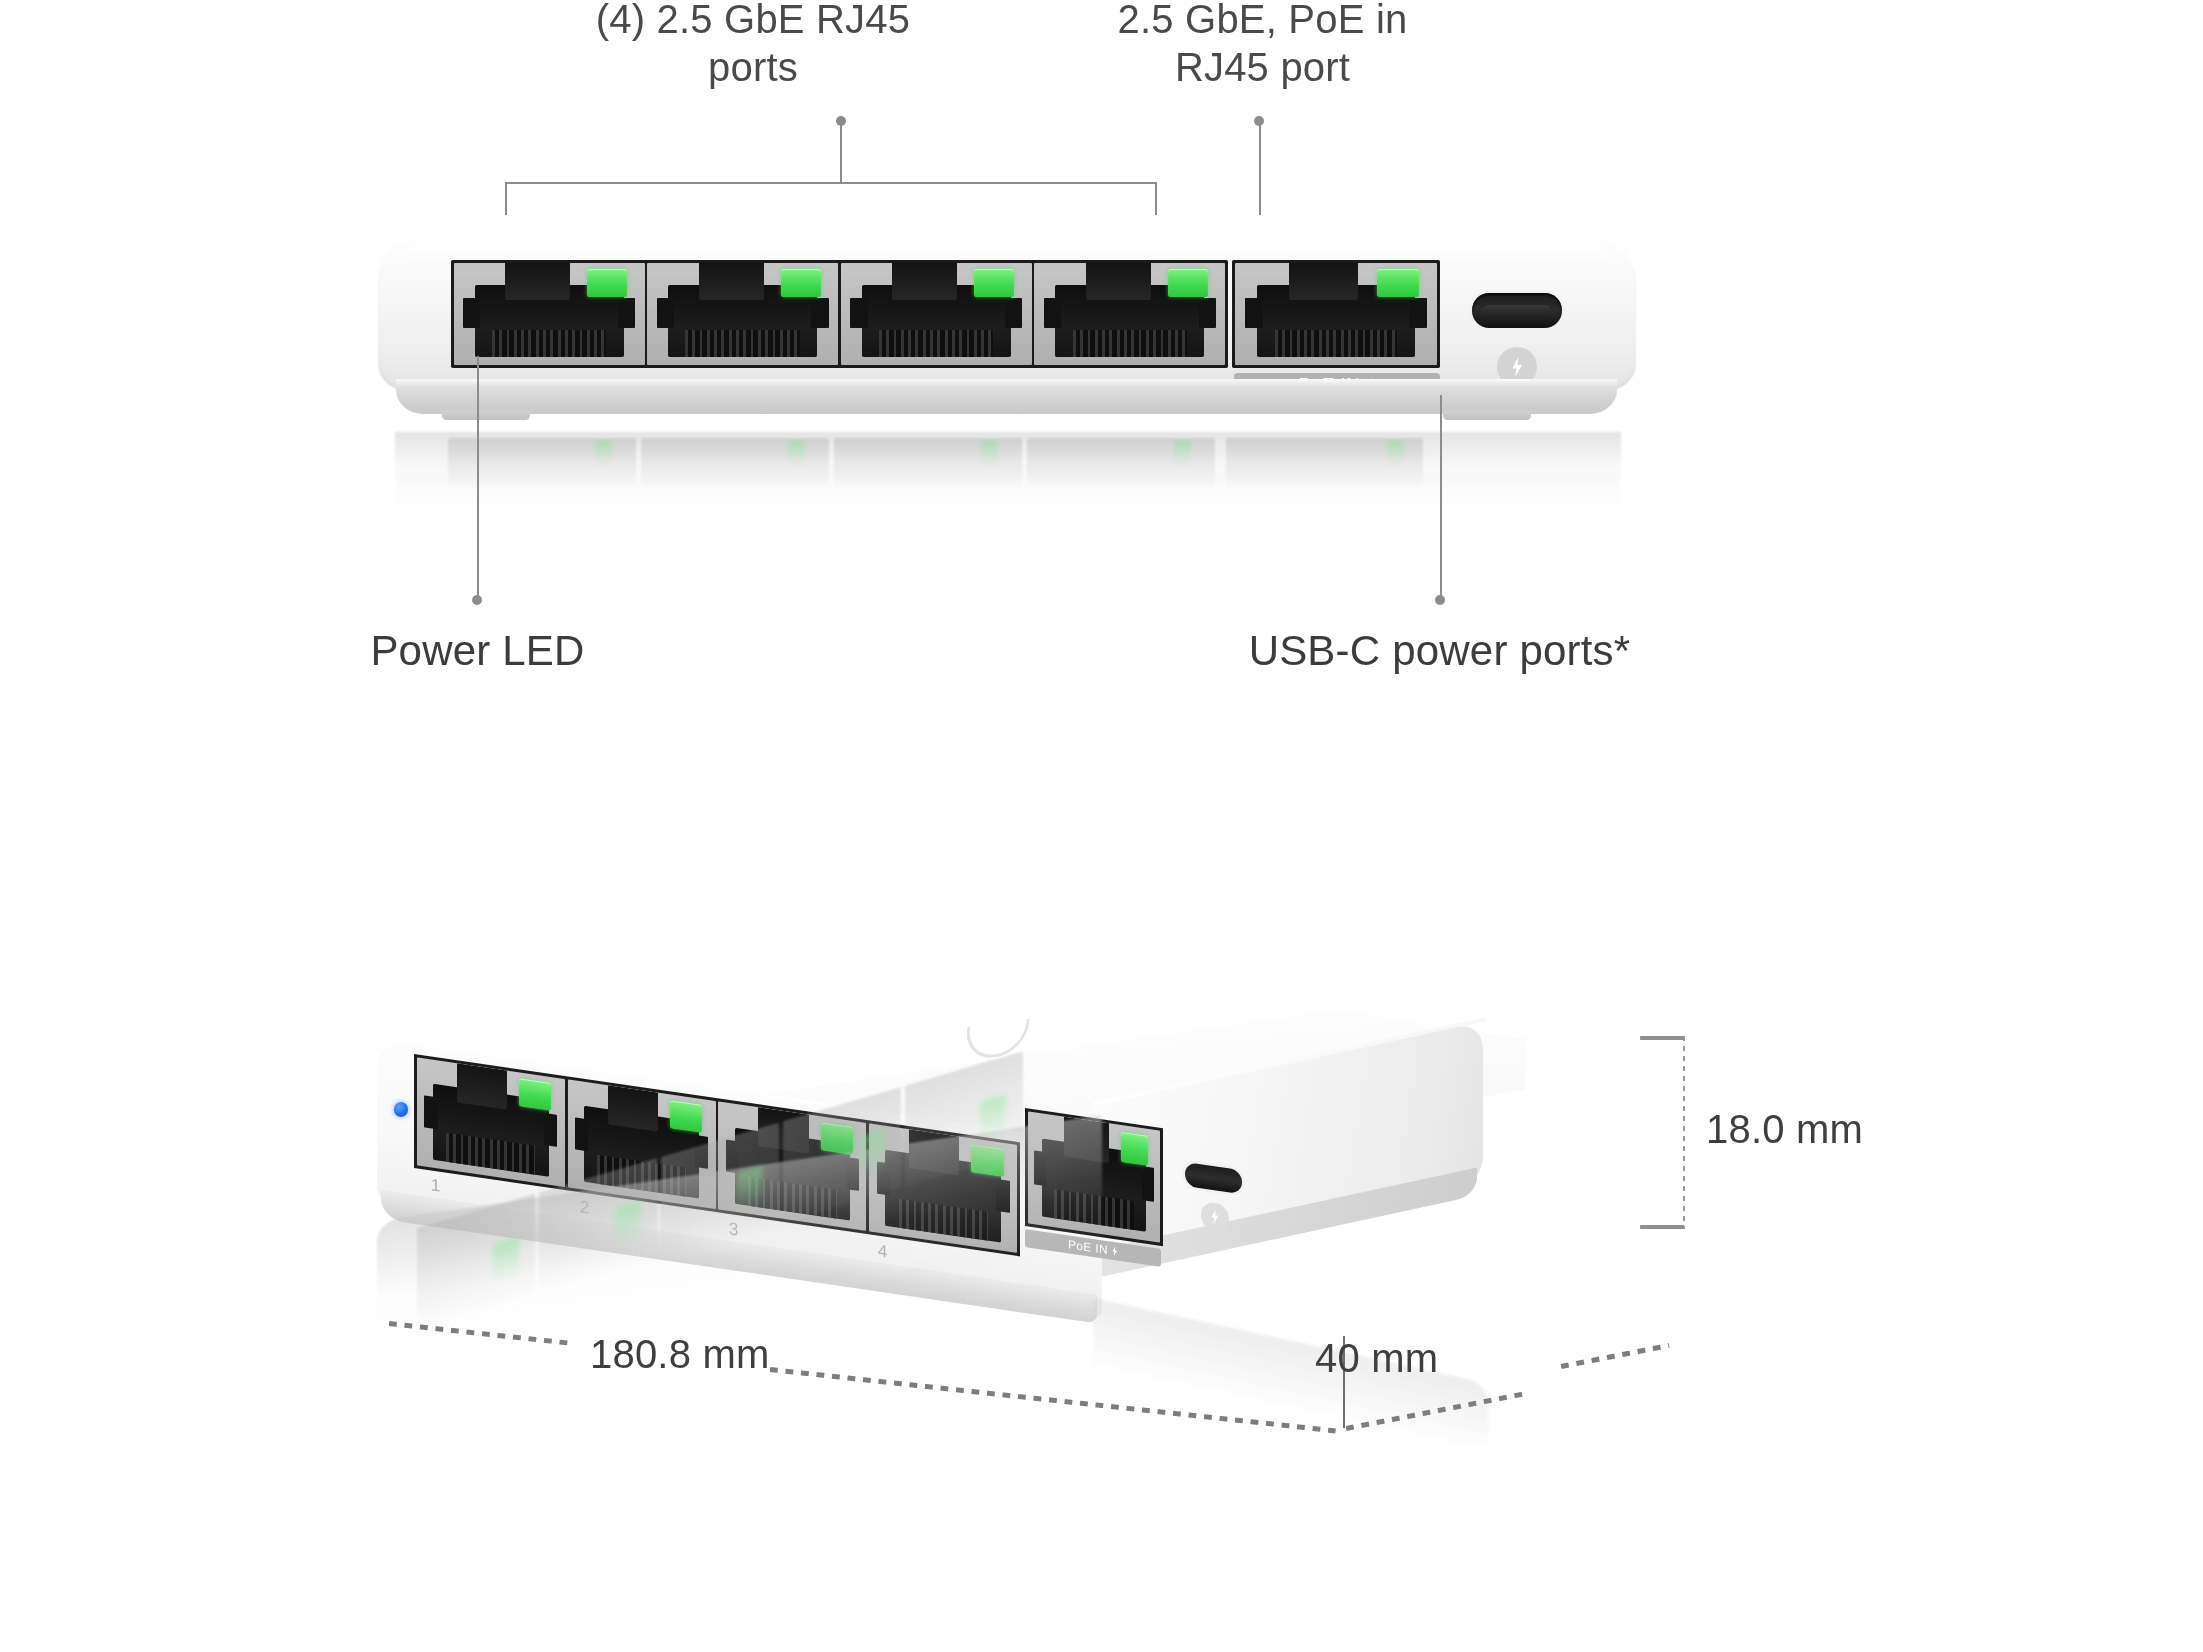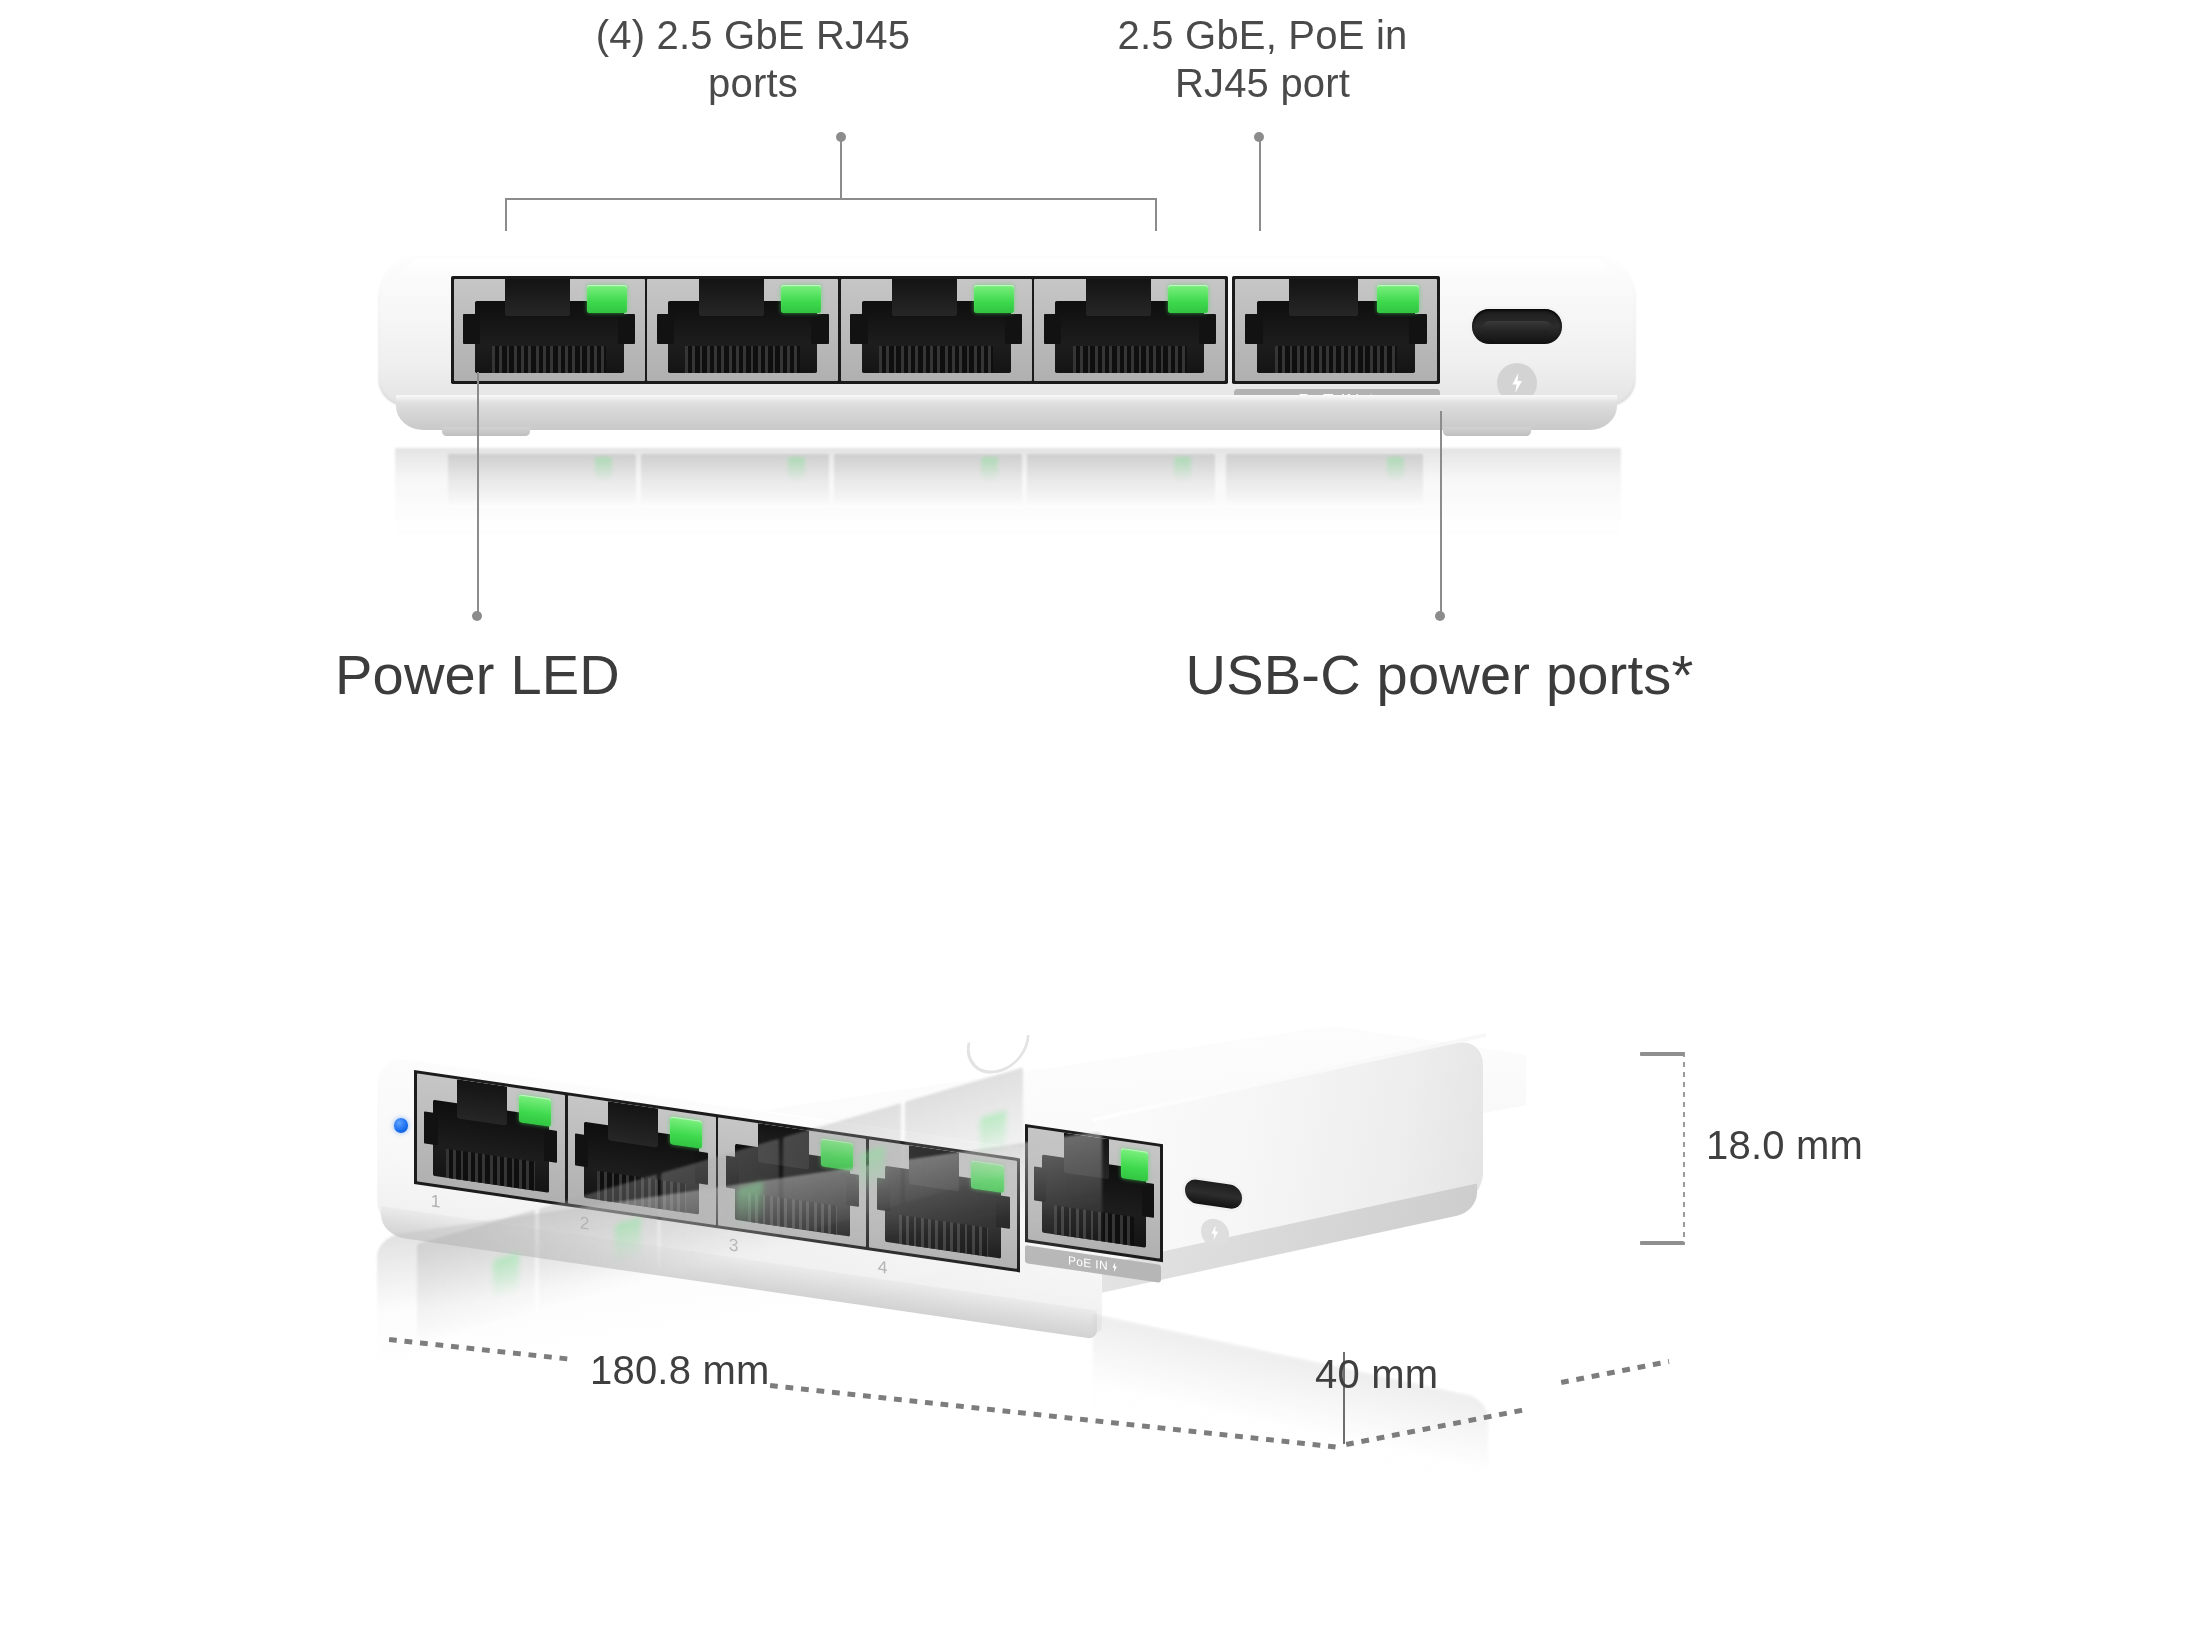--- a/index.html
+++ b/index.html
@@ -3,33 +3,33 @@
 <meta charset="utf-8">
 <style>
   html,body{margin:0;padding:0;}
   body{
     width:2204px;height:1653px;
     background:#ffffff;
     font-family:"Liberation Sans","DejaVu Sans",sans-serif;
     overflow:hidden;position:relative;
     -webkit-font-smoothing:antialiased;
   }
-  .stage{position:absolute;left:0;top:16px;width:2204px;height:1507px;}
+  .stage{position:absolute;left:0;top:0;width:2204px;height:1507px;}
 
   
   .callout-label{
     position:absolute;
     color:#4a4a4a;
     font-size:40px;
     line-height:1.18;
     text-align:center;
     letter-spacing:0.2px;
     white-space:pre-line;
   }
-  .callout-label.lower{color:#3c3c3c;font-size:56px;}
+  .callout-label.lower{color:#3c3c3c;font-size:42px;}
 
   
   .leader{position:absolute;background:#8c8c8c;}
   .leader-v{width:1.8px;}
   .leader-dot{
     position:absolute;width:10px;height:10px;border-radius:50%;
     background:#8c8c8c;
   }
   .bracket{position:absolute;}
   .bracket .bar{position:absolute;left:0;top:0;height:1.8px;background:#8c8c8c;width:100%;}

